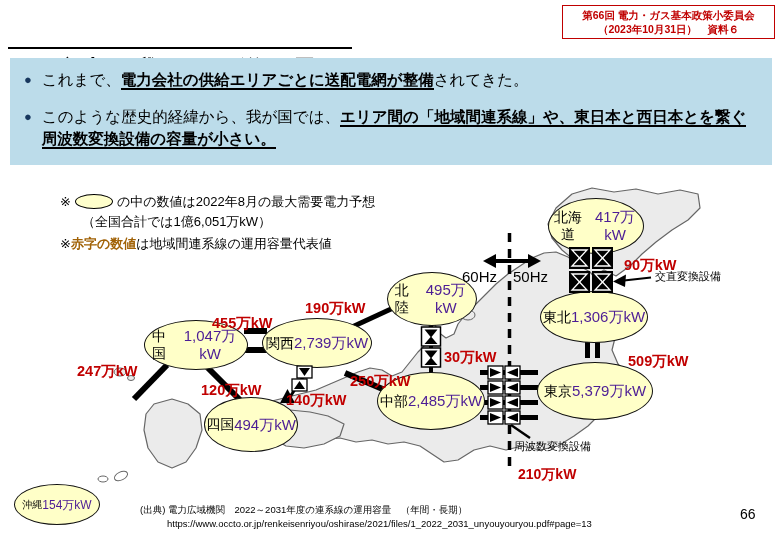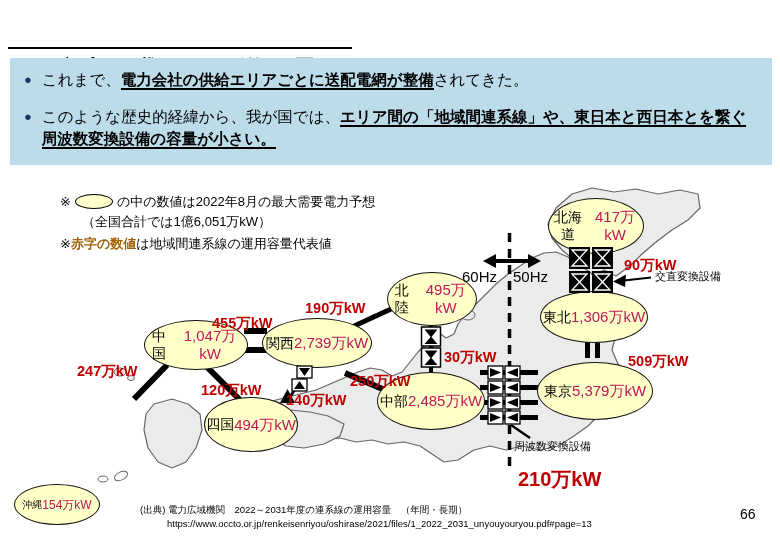--- a/index.html
+++ b/index.html
@@ -21,38 +21,42 @@
   .note { position:absolute; font-size:13px; color:#000; white-space:nowrap; }
   .mini-oval { display:inline-block; width:38px; height:15px; background:#ffffcc; border:1px solid #000; border-radius:50%; vertical-align:-3px; margin:0 4px; }
   .note-red { color:#a16207; font-weight:700; }
 
   svg.layer { position:absolute; left:0; top:0; width:780px; height:540px; pointer-events:none; }
   .svg-base { z-index:1; }
   .svg-markers { z-index:3; }
 
   .region { position:absolute; z-index:2; background:#ffffc8; border:1.5px solid #111; border-radius:50%; display:flex; flex-direction:row; align-items:center; justify-content:center; text-align:center; }
   .rname { font-size:14px; line-height:17px; color:#000; }
-  .rval { font-size:15px; line-height:18px; color:#be185d; }
+  .rval { font-size:15px; line-height:18px; color:#4c1d95; }
 
   .cap { position:absolute; z-index:4; color:#c00000; font-weight:700; font-size:14.5px; white-space:nowrap;margin-top:11px; }
-  .cap-big { font-size:20px; }
+  .cap-big { font-size:14px; }
   .hz { position:absolute; z-index:4; font-size:15px; color:#000; white-space:nowrap; }
   .equip { position:absolute; z-index:4; font-size:11px; color:#000; white-space:nowrap; }
 
   .source { position:absolute; z-index:4; font-size:9.5px; color:#000; white-space:nowrap; }
   .pagenum { position:absolute; z-index:4; left:740px; top:506px; font-size:14px; color:#000; }
 </style>
 </head>
 <body>
 
 <div class="slide">
 
   <div class="title">（参考）我が国の送配電網</div>
   <div class="title-rule"></div>
 
+  <div class="refbox">
+    <div>第66回 電力・ガス基本政策小委員会</div>
+    <div>（2023年10月31日）　資料６</div>
+  </div>
 
   <div class="summary">
     <div class="bullet-row">
       <span class="bullet">●</span>
       <span class="btext"><span>これまで、</span><span class="emph">電力会社の供給エリアごとに送配電網が整備</span><span>されてきた。</span></span>
     </div>
     <div class="bullet-row">
       <span class="bullet">●</span>
       <span class="btext"><span>このような歴史的経緯から、我が国では、</span><span class="emph">エリア間の「地域間連系線」や、東日本と西日本とを繋ぐ周波数変換設備の容量が小さい。</span><span></span></span>
     </div>

